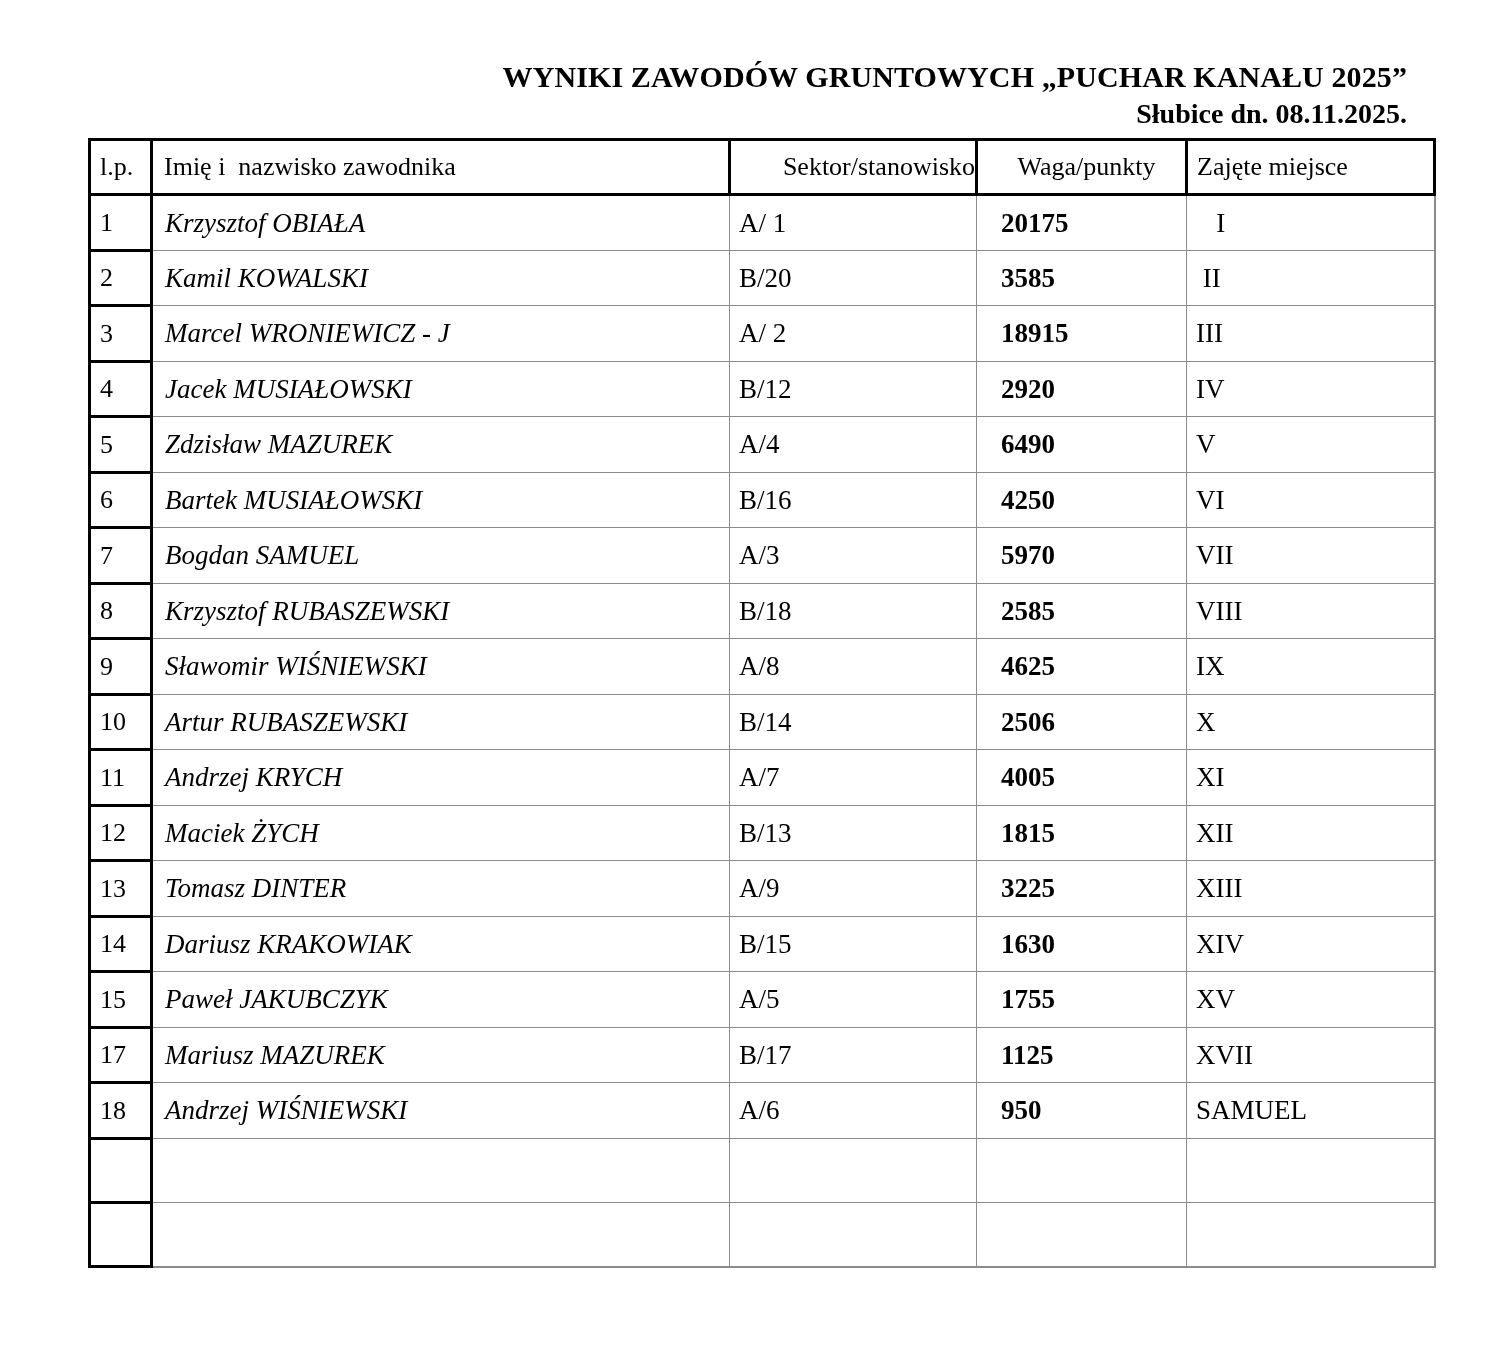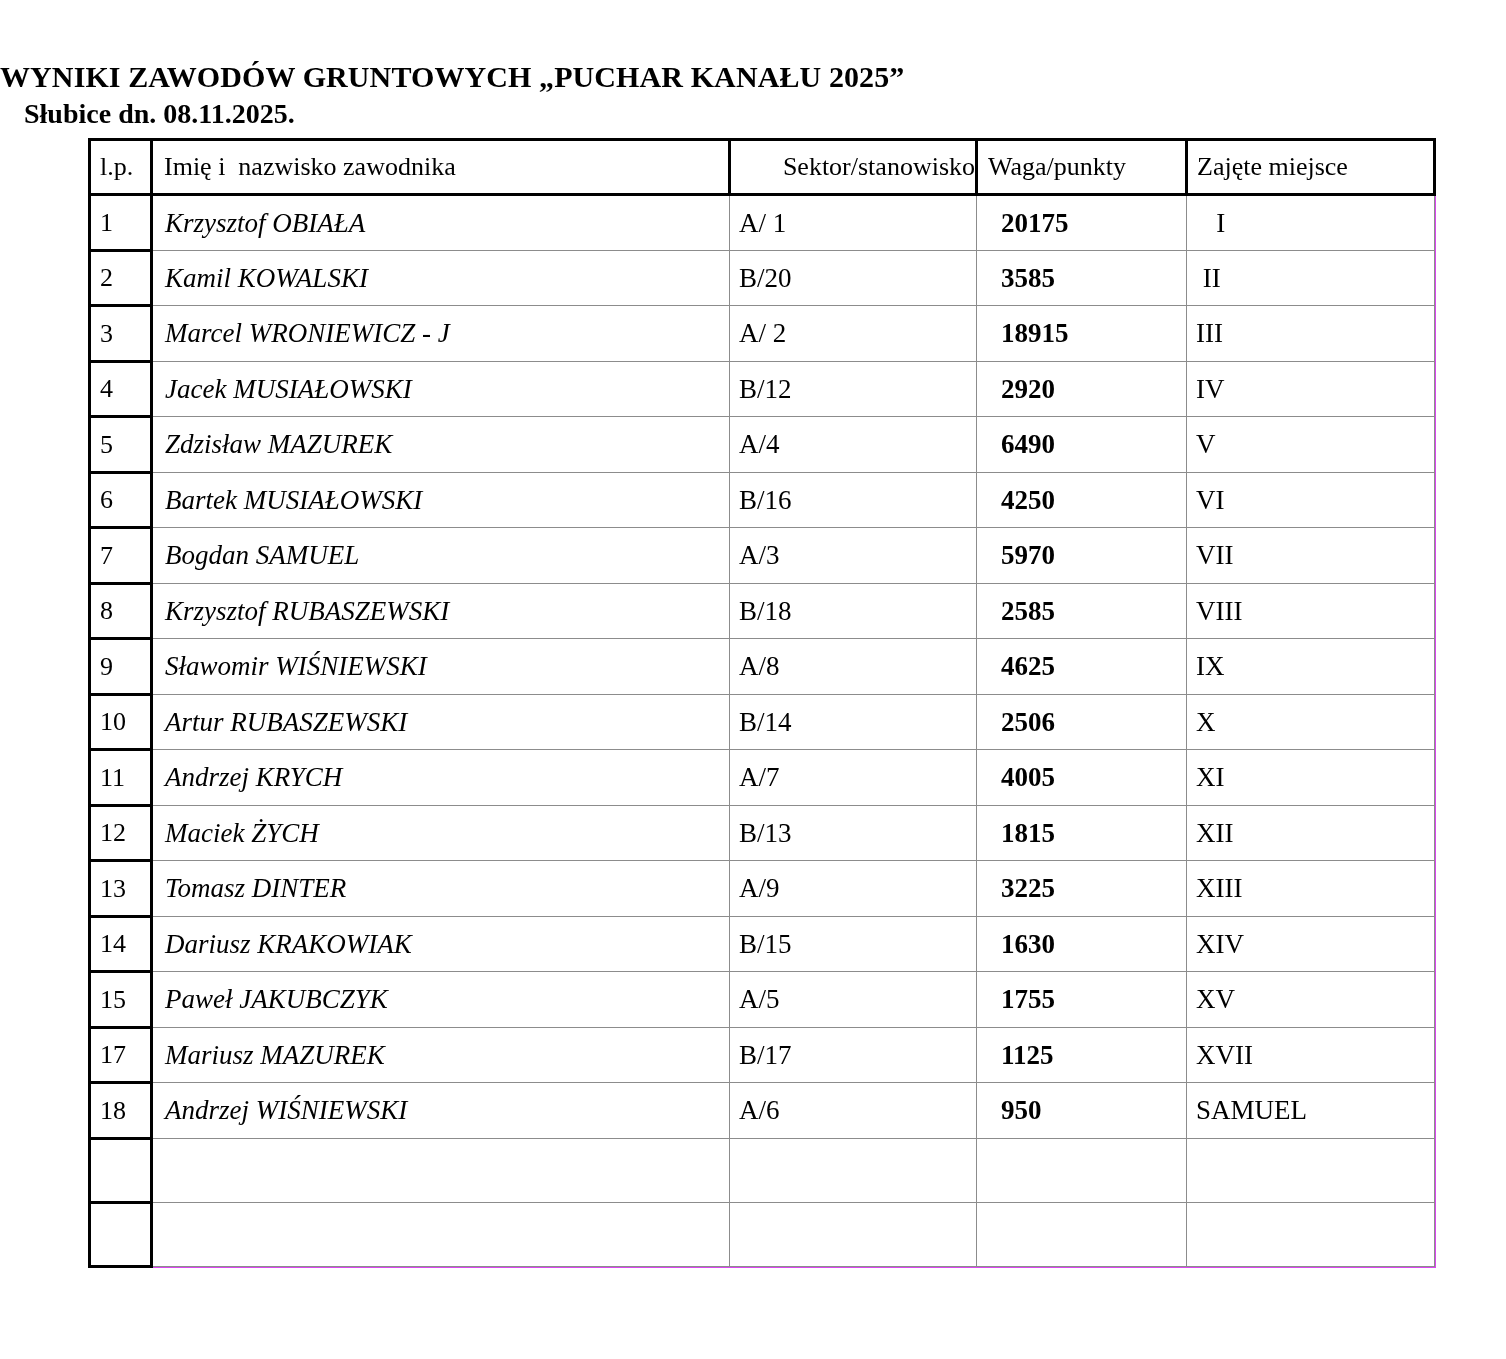--- a/index.html
+++ b/index.html
@@ -22,21 +22,21 @@
     height: 1359px;
     background: #ffffff;
   }
 
   
   .title-block {
     position: absolute;
     left: 0;
     top: 58px;
     width: 1407px;
-    text-align: left;
+    text-align: right;
   }
   .title-line-1 {
     font-size: 30px;
     font-weight: bold;
     letter-spacing: 0.1px;
     line-height: 38px;
     white-space: pre;
   }
   .title-line-2 {
     font-size: 28px;
@@ -50,21 +50,21 @@
   .table-wrap {
     position: absolute;
     left: 88px;
     top: 138px;
     width: 1345px;
   }
   table.results {
     border-collapse: collapse;
     table-layout: fixed;
     width: 1345px;
-    background: #d946ef;
+    background: #22c55e;
   }
   table.results col.c-lp     { width: 62px;  }
   table.results col.c-name   { width: 578px; }
   table.results col.c-sector { width: 247px; }
   table.results col.c-weight { width: 210px; }
   table.results col.c-place  { width: 248px; }
 
   table.results td,
   table.results th {
     padding: 0;
@@ -85,21 +85,21 @@
     border-right: 3px solid #000000;
     font-size: 26px;
     white-space: pre;
   }
   tr.head-row th.th-lp {
     border-left: 3px solid #000000;
     padding-left: 9px;
   }
   tr.head-row th.th-name   { padding-left: 11px; }
   tr.head-row th.th-sector { padding-left: 9px; text-align: right;  }
-  tr.head-row th.th-weight { padding-left: 10px; }
+  tr.head-row th.th-weight { padding-left: 10px; text-align: center; }
   tr.head-row th.th-place  { padding-left: 9px;  }
 
   
   tr.data-row td {
     height: 52.5px;
     border-bottom: 1.6px solid #8c8c8c;
     border-right: 1.6px solid #8c8c8c;
     white-space: pre;
   }
   

